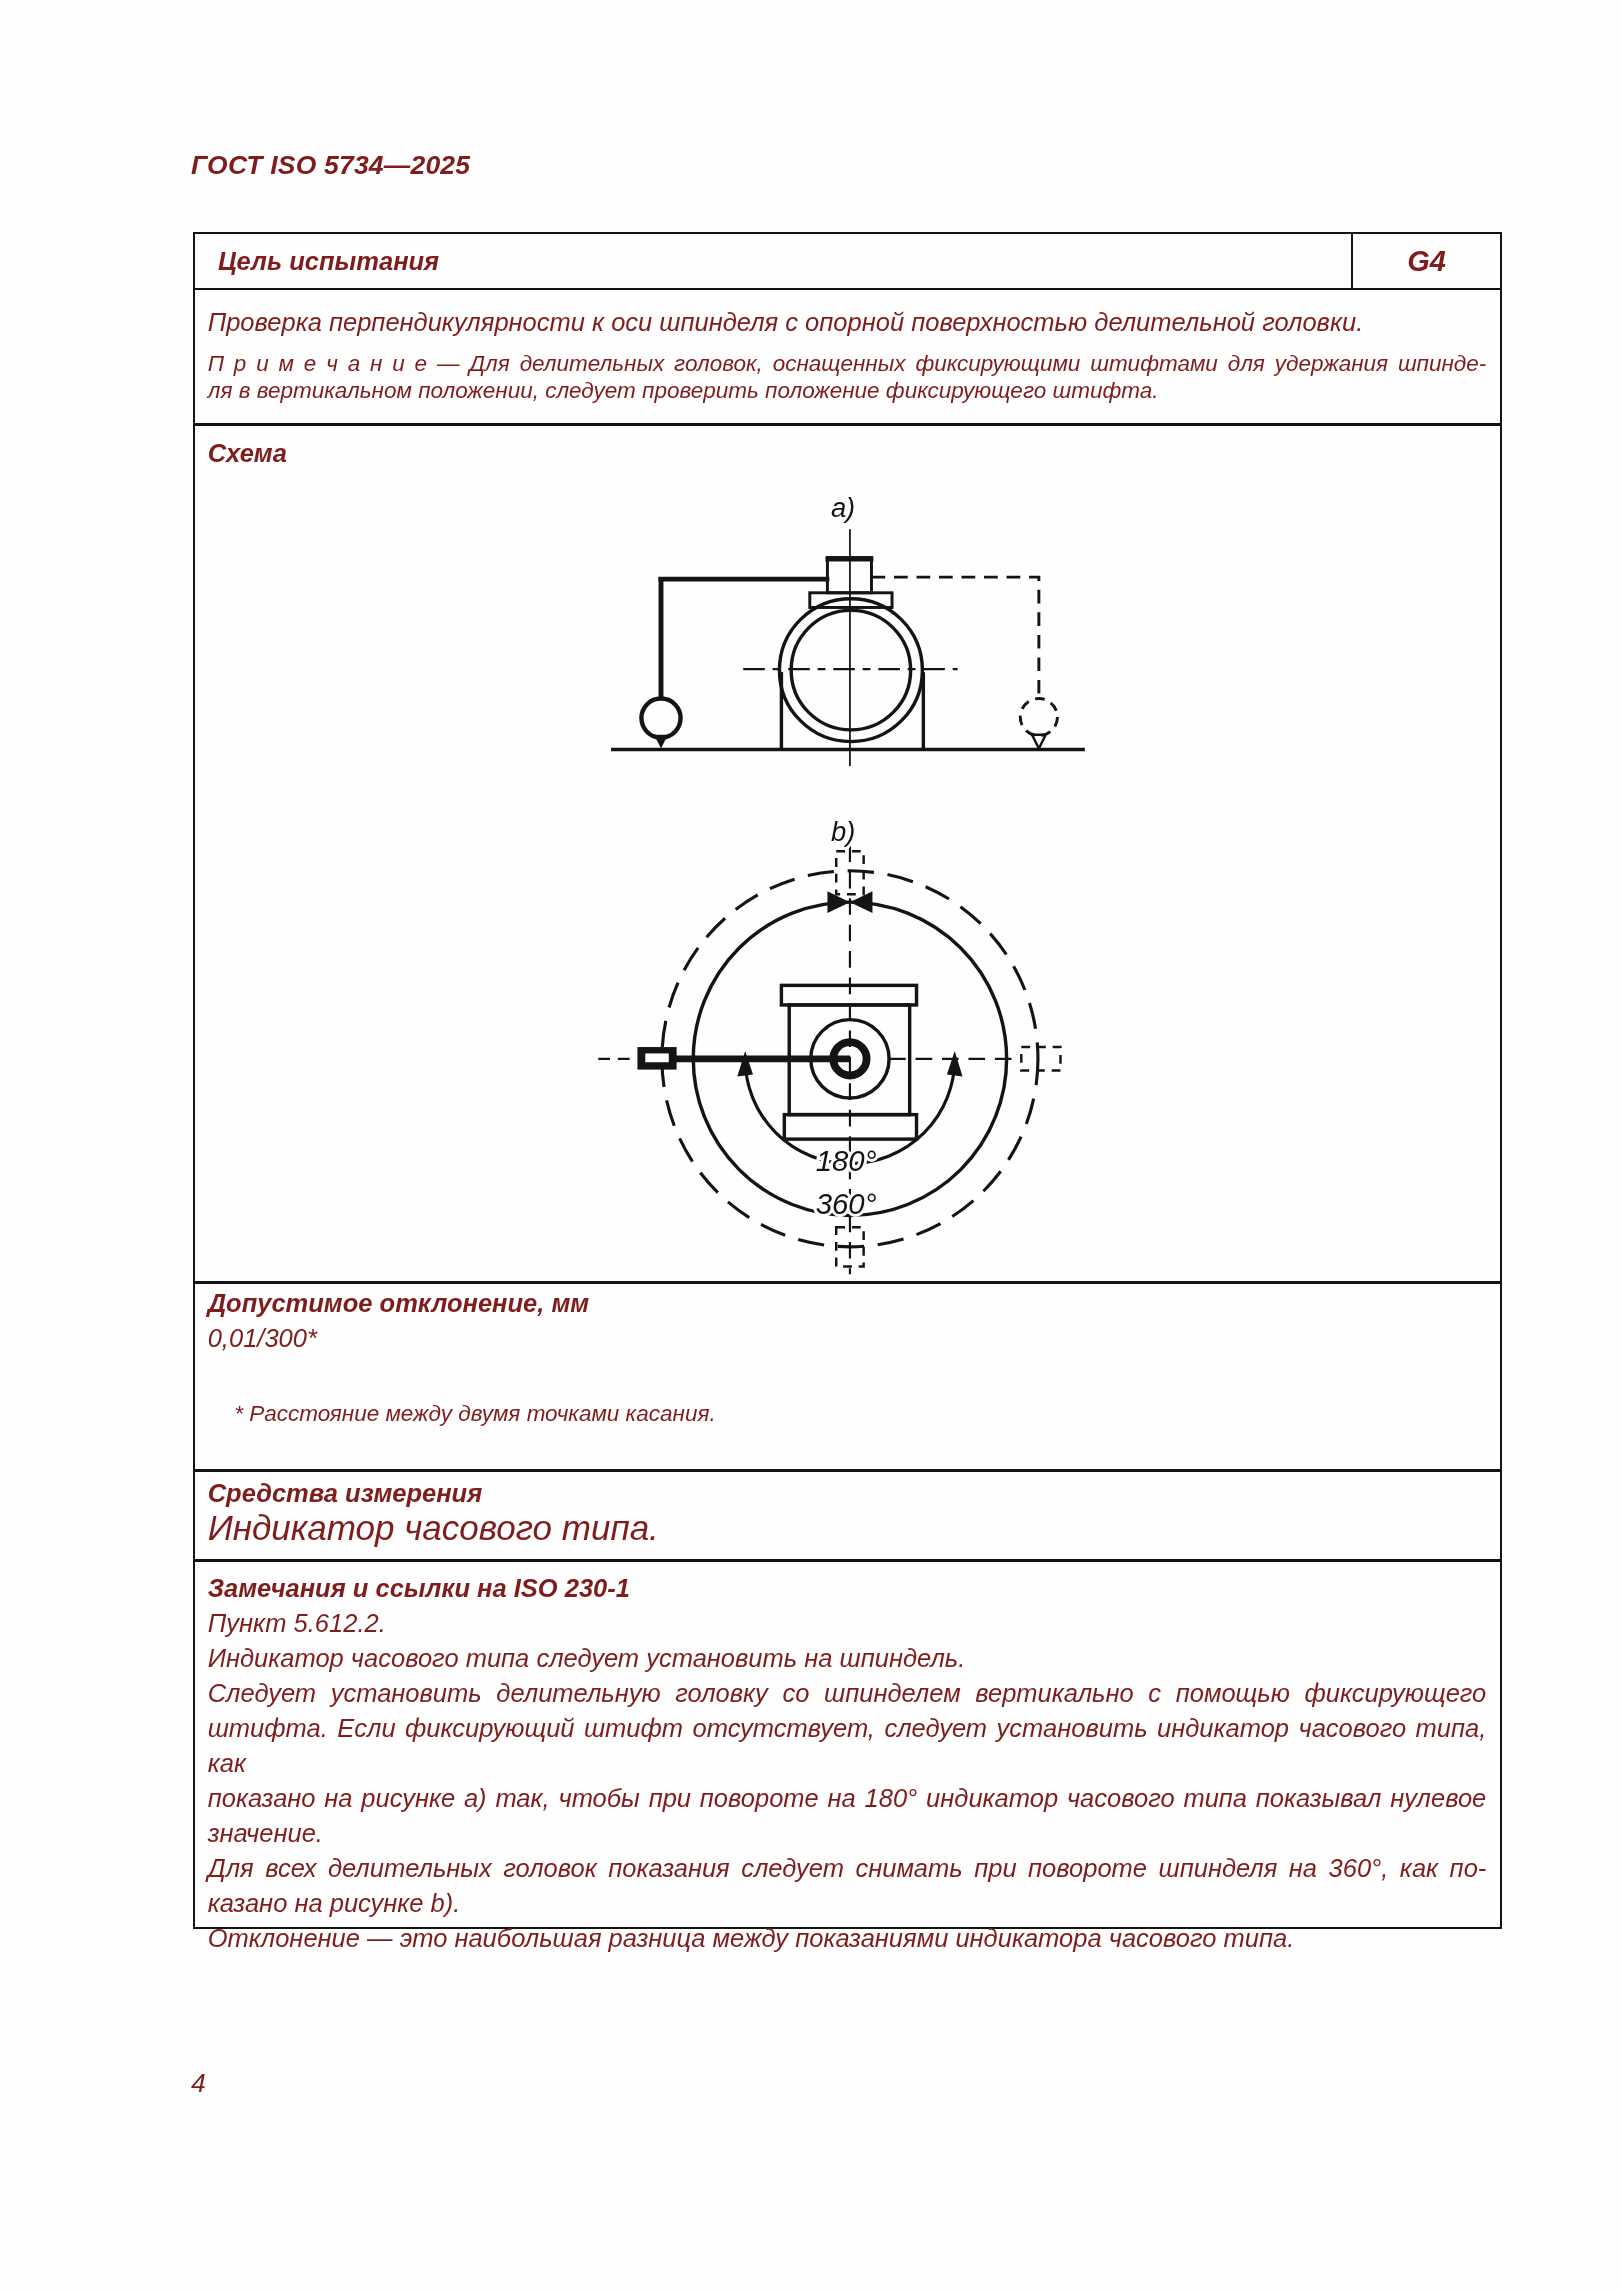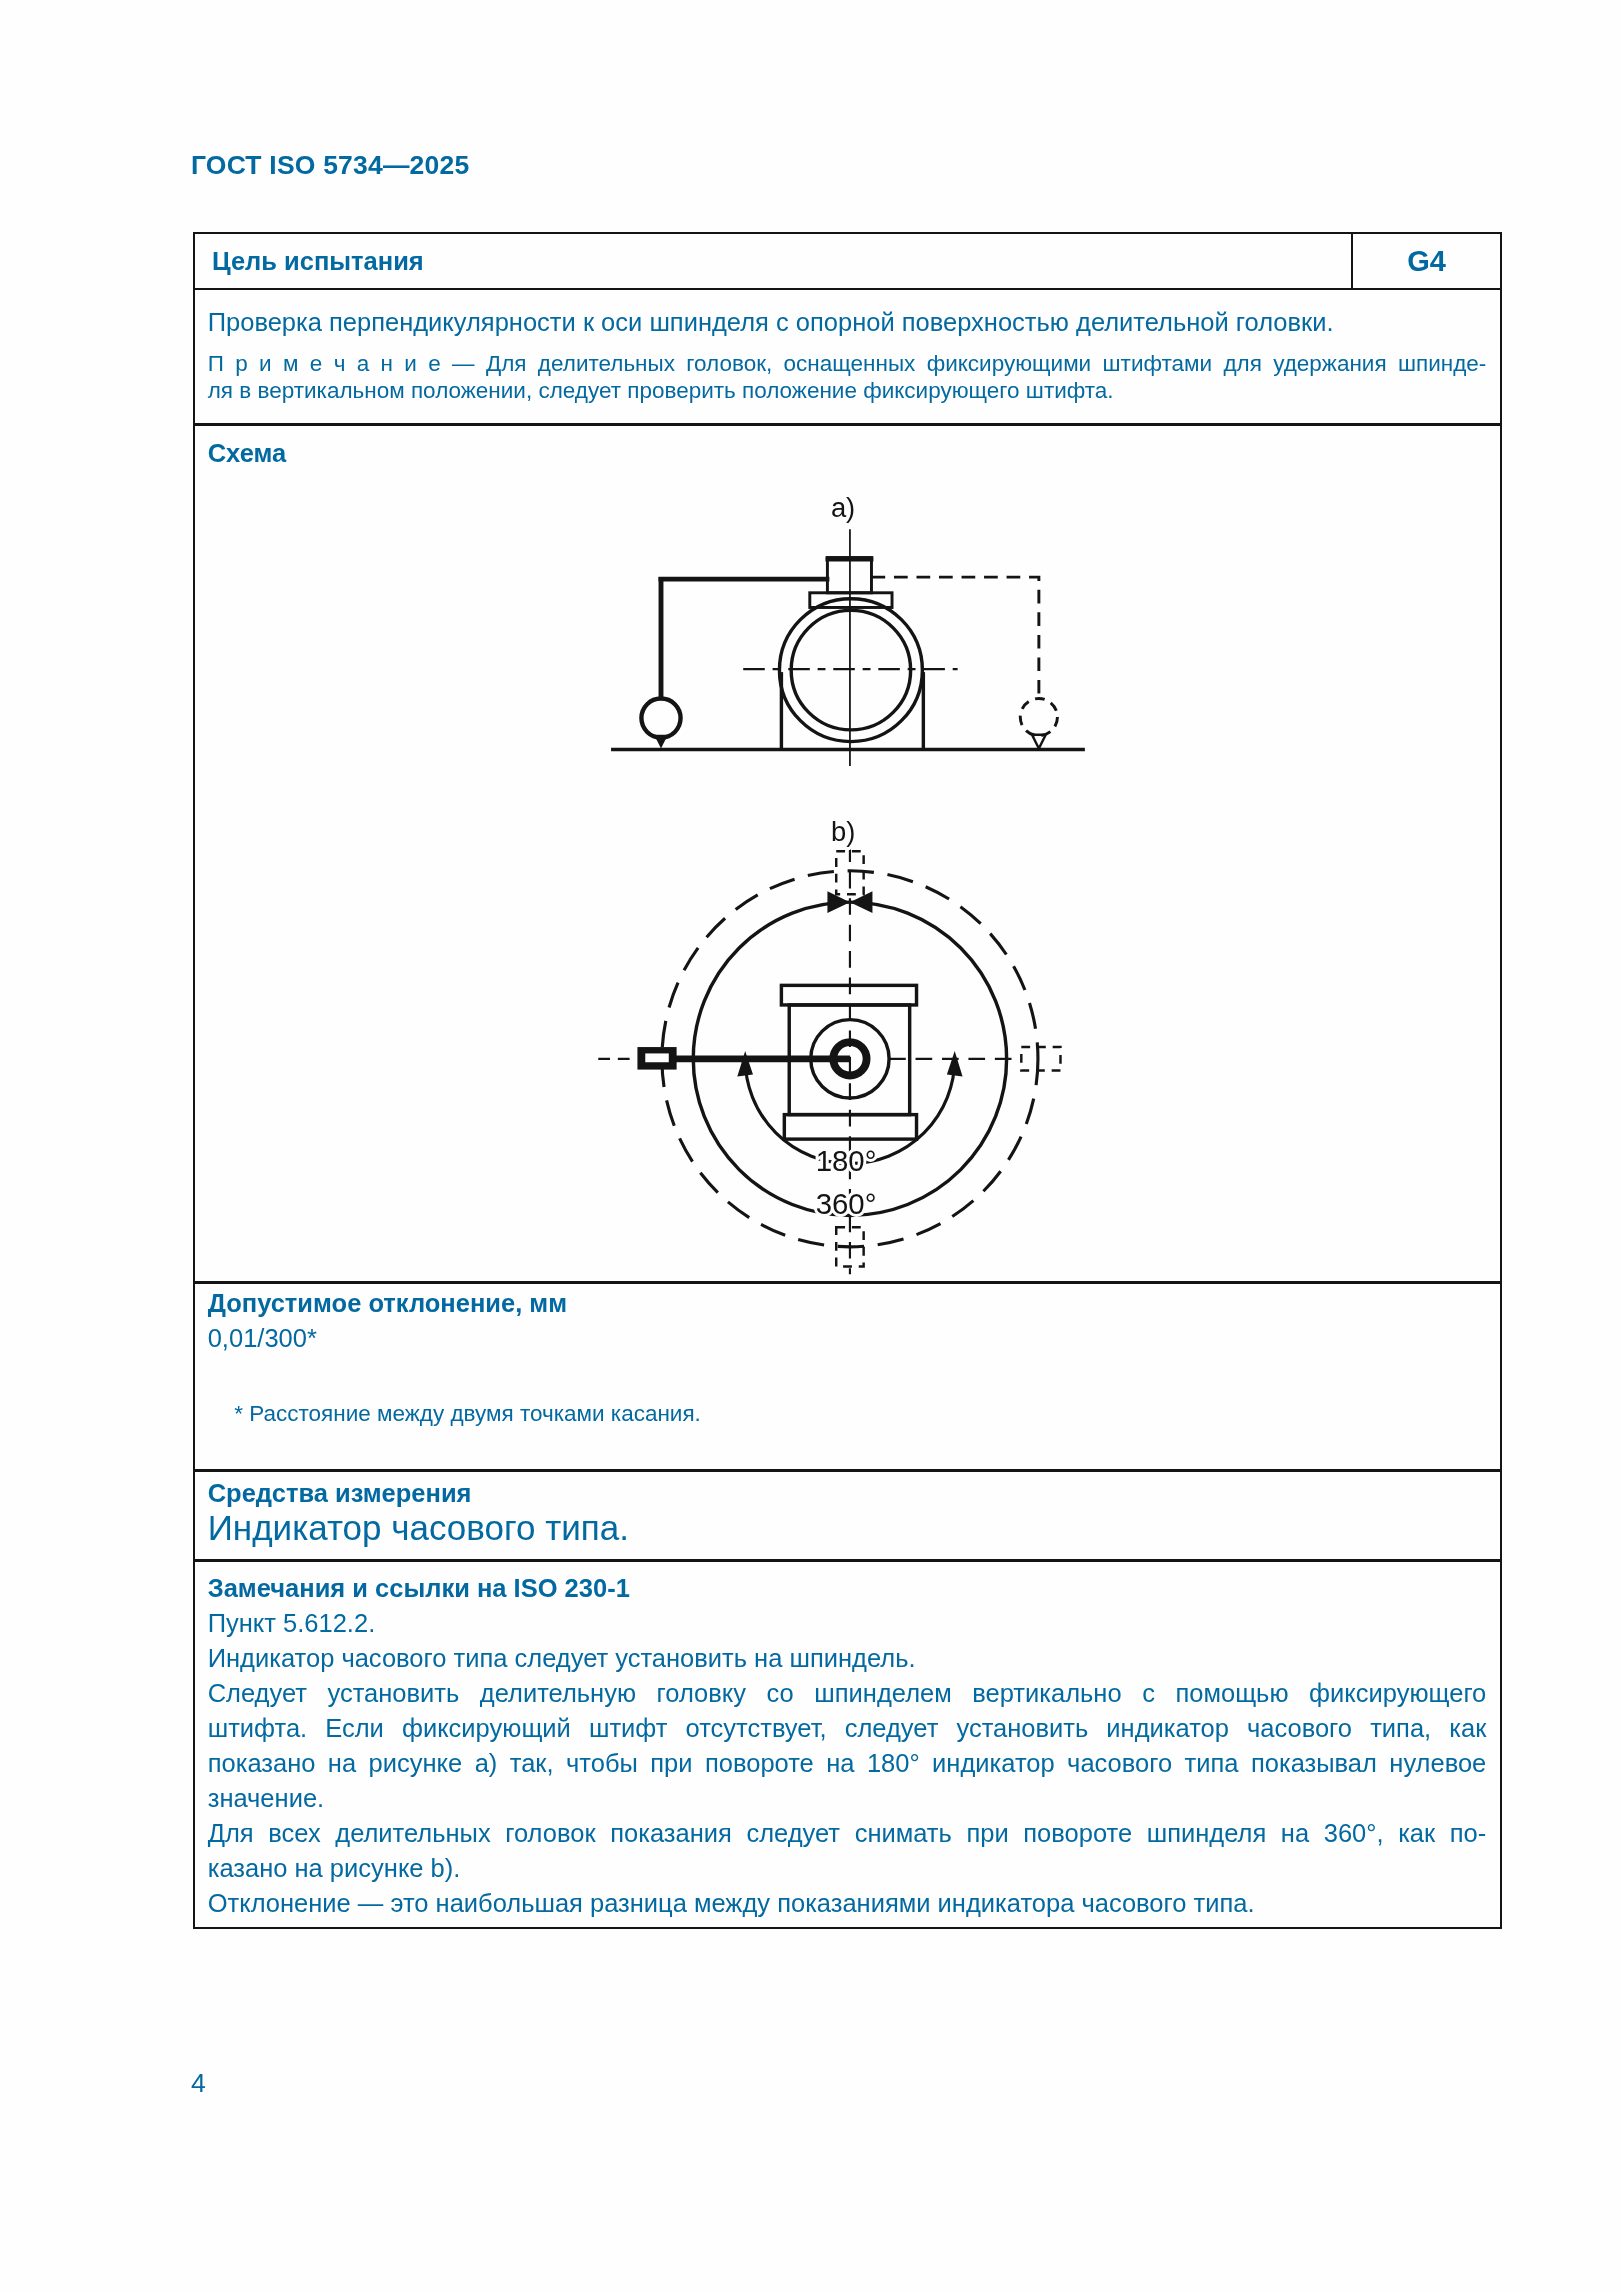--- a/index.html
+++ b/index.html
@@ -1,24 +1,24 @@
 <!DOCTYPE html>
 <html><head>
 <meta charset="utf-8">
 <style>
   html,body{margin:0;padding:0;background:#888;}
   #page{position:relative;width:1621px;height:2293px;background:#fefefe;
-        font-family:"Liberation Sans","DejaVu Sans",sans-serif;color:#0369a1;overflow:hidden;}
+        font-family:"Liberation Sans","DejaVu Sans",sans-serif;color:#7f1d1d;overflow:hidden;font-style:italic;}
   #doc-header{position:absolute;left:191px;top:150px;font-size:26.5px;font-weight:bold;letter-spacing:0.2px;}
   #page-number{position:absolute;left:191px;top:2068px;font-size:26.5px;}
   #test-table{position:absolute;left:193px;top:232px;width:1309px;height:1697px;
               border:2.9px solid #141414;box-sizing:border-box;background:#fefefe;}
   .row{box-sizing:border-box;width:100%;}
   .row-purpose-header{height:56px;display:flex;border-bottom:2.9px solid #141414;}
-  .cell-purpose{flex:1;display:flex;align-items:center;padding-left:17px;font-size:25.5px;font-weight:bold;}
+  .cell-purpose{flex:1;display:flex;align-items:center;padding-left:23px;font-size:25.5px;font-weight:bold;}
   .cell-code{width:147px;border-left:2.9px solid #141414;display:flex;align-items:center;justify-content:center;
              font-size:29px;font-weight:bold;}
   .row-purpose-body{height:136px;border-bottom:3.9px solid #141414;padding:14.7px 13.7px 0 12.7px;}
   .purpose-desc{font-size:25.5px;line-height:34px;}
   .note-block{margin-top:11.8px;font-size:22.5px;line-height:27px;}
   .row-scheme{height:858px;border-bottom:3.9px solid #141414;padding:9.8px 13.7px 0 12.7px;}
   .section-title{font-size:25.5px;font-weight:bold;line-height:35px;}
   .row-tolerance{height:188px;border-bottom:3.9px solid #141414;padding:2px 13.7px 0 12.7px;}
   .tolerance-value{font-size:25.5px;line-height:35px;}
   .tolerance-footnote{margin-top:45px;padding-left:26.5px;font-size:22.5px;line-height:26.5px;}

